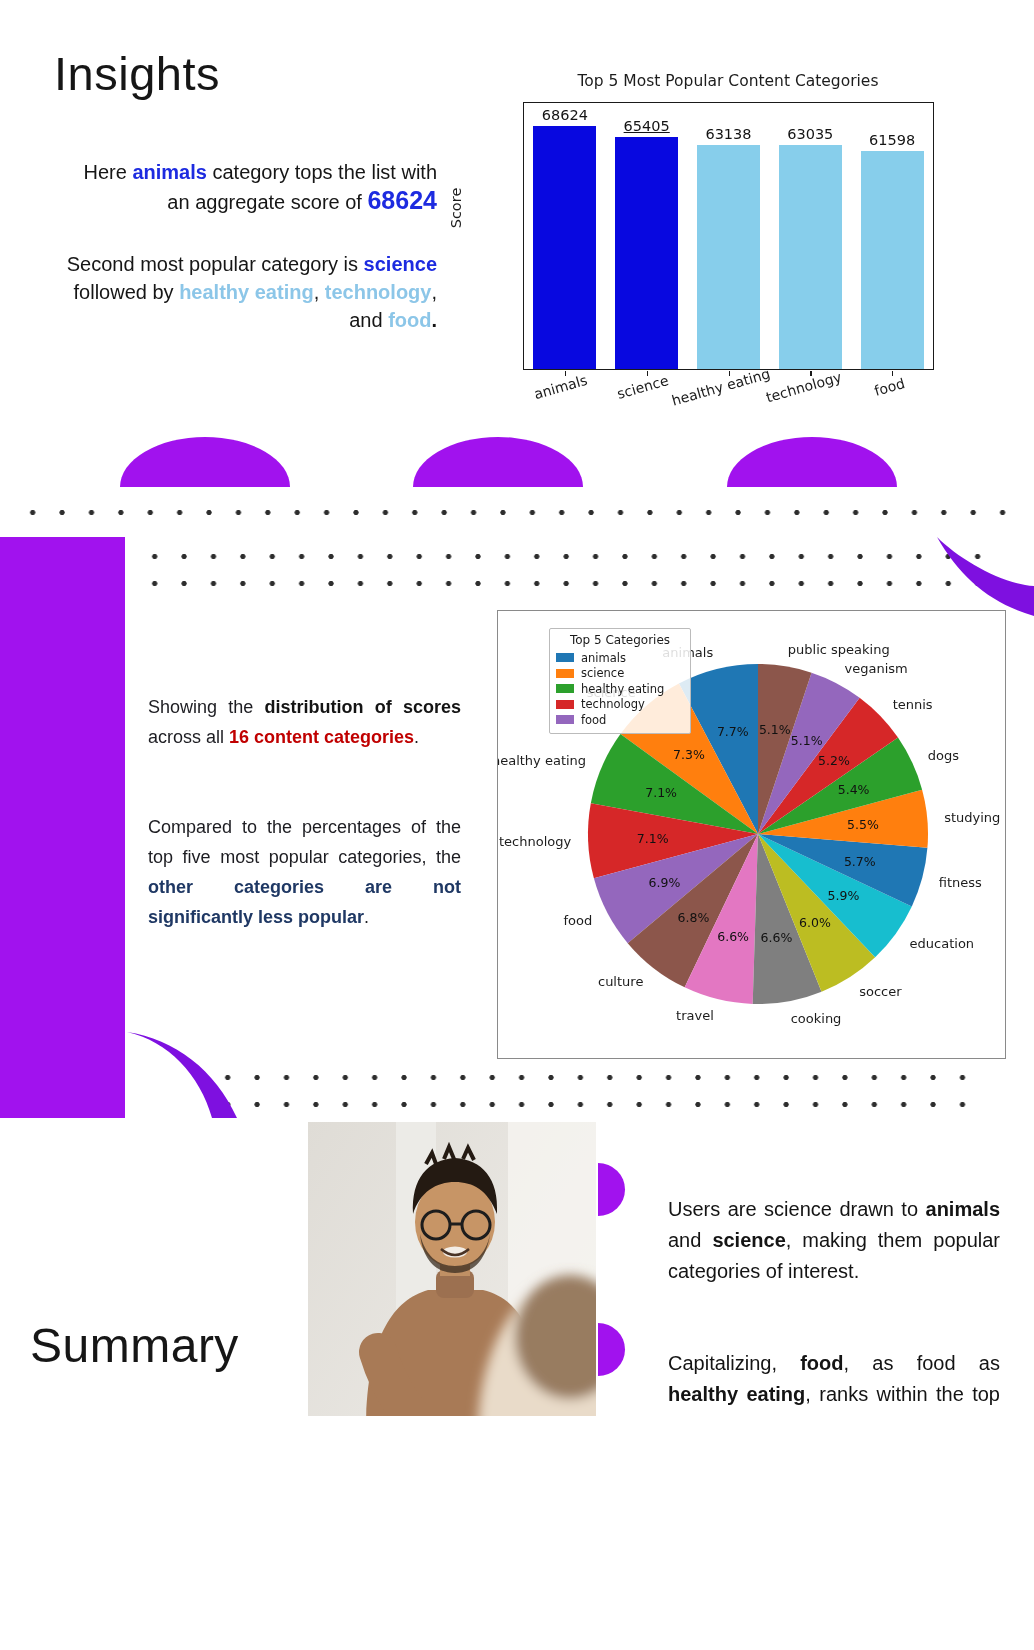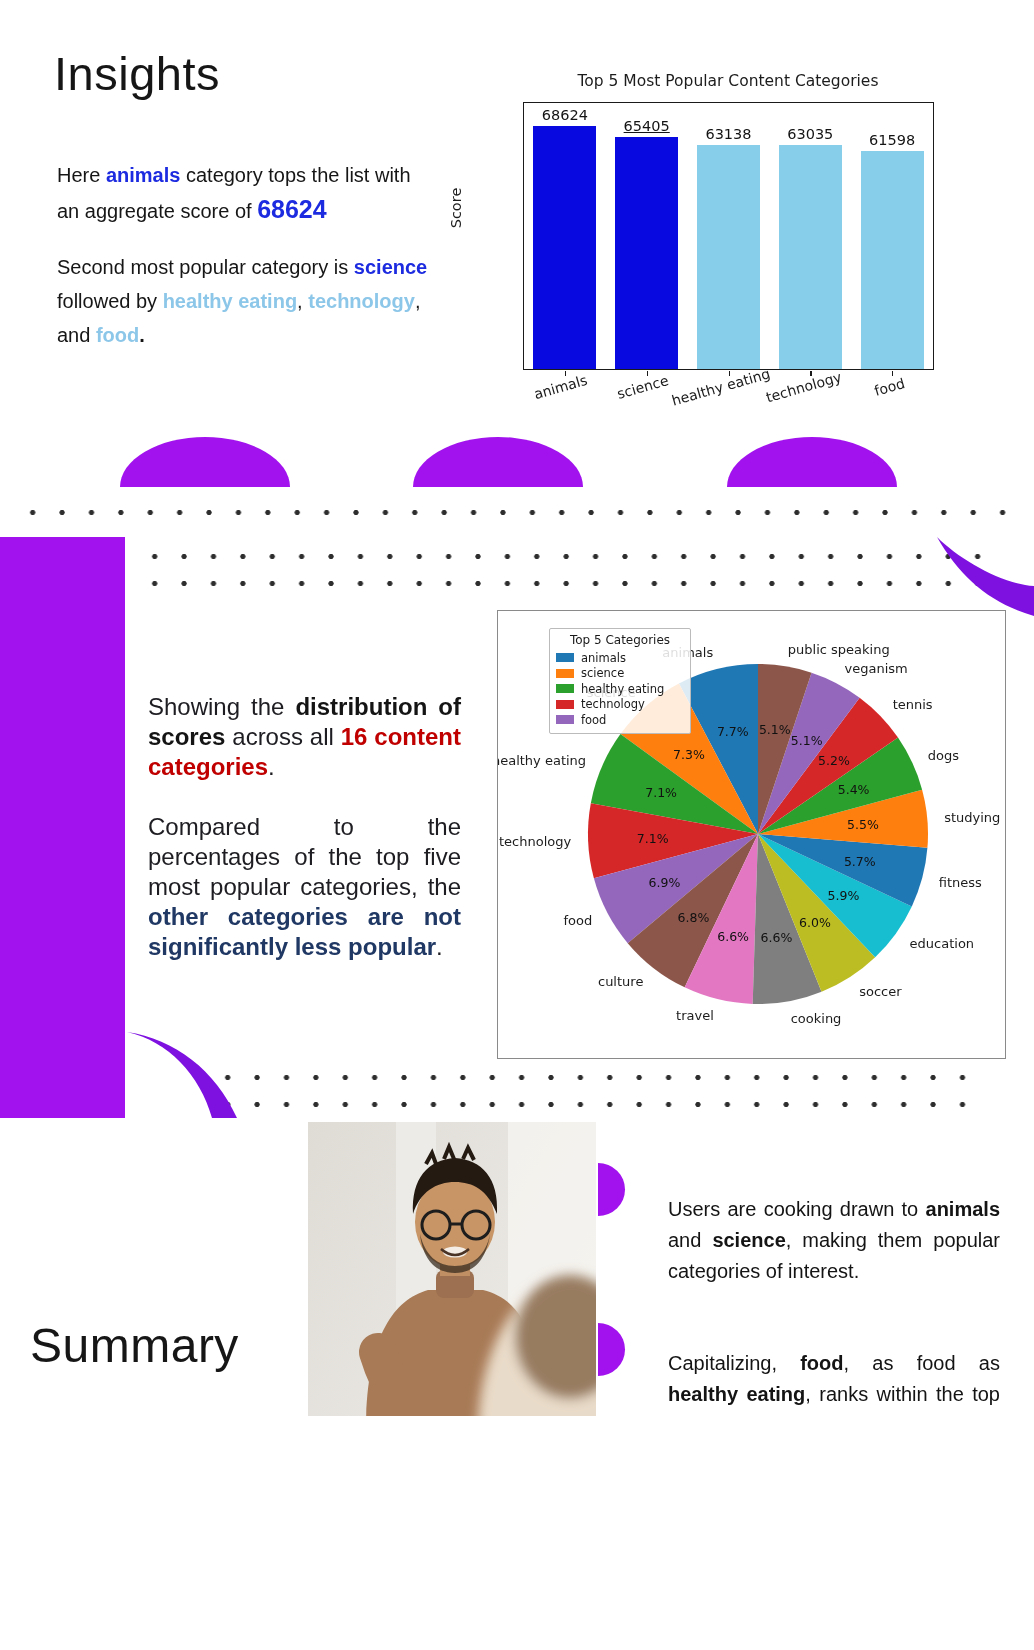--- a/index.html
+++ b/index.html
@@ -4,22 +4,22 @@
 <style>
   html,body{margin:0;padding:0;background:#fff;}
   #page{position:relative;width:1034px;height:1416px;background:#fff;overflow:hidden;
         font-family:"Liberation Sans",sans-serif;color:#111;}
   .abs{position:absolute;}
 
   
   .big-title{font-size:47px;font-weight:400;color:#161616;letter-spacing:0.5px;}
 
   
-  .para{font-size:20px;line-height:34px;color:#161616;}
-  .para-just{font-size:24px;line-height:30px;text-align:justify;color:#1d1d22;}
+  .para{font-size:20px;line-height:28px;color:#161616;text-align:right;}
+  .para-just{font-size:18px;line-height:30px;text-align:justify;color:#1d1d22;}
   .sum-para{font-size:20px;line-height:31px;text-align:justify;color:#141414;}
   .b-blue{color:#1d2be0;font-weight:bold;}
   .b-sky{color:#8cc6e8;font-weight:bold;}
   .b-dark{color:#141414;font-weight:bold;}
   .b-red{color:#c00000;font-weight:bold;}
   .b-navy{color:#1f3864;font-weight:bold;}
   .num{font-size:25px;}
 
   
   .chart-font{font-family:"DejaVu Sans",sans-serif;}
@@ -242,16 +242,16 @@
     <path d="M148,434 h34 l-4,36 h-26 Z" fill="#eceae6"></path>
     <ellipse cx="165" cy="434" rx="17" ry="6" fill="#f4f2ee"></ellipse>
     <path d="M182,442 q15,9 0,20" stroke="#e2e0dc" stroke-width="5" fill="none"></path>
     <line x1="210" y1="452" x2="252" y2="446" stroke="#2a2a30" stroke-width="4" stroke-linecap="round"></line>
   </svg>
 
   <div class="half-dot" style="left:598px;top:1163px;"></div>
   <div class="half-dot" style="left:598px;top:1323px;"></div>
   <div class="half-dot" style="left:598px;top:1483px;"></div>
 
-  <div class="abs sum-para" style="left:668px;top:1194px;width:332px;"><span>Users are cooking drawn to </span><span class="b-dark">animals</span><span> and </span><span class="b-dark">science</span><span>, making them popular categories of interest.</span></div>
+  <div class="abs sum-para" style="left:668px;top:1194px;width:332px;"><span>Users are science drawn to </span><span class="b-dark">animals</span><span> and </span><span class="b-dark">science</span><span>, making them popular categories of interest.</span></div>
   <div class="abs sum-para" style="left:668px;top:1348px;width:332px;"><span>Capitalizing, </span><span class="b-dark">food</span><span>, as food as </span><span class="b-dark">healthy eating</span><span>, ranks within the top five. Capitalizing on these interests can significantly boost engagement with your brand. Consider launching public activities centered around food.</span></div>
 
 </div>
 
 </body></html>

